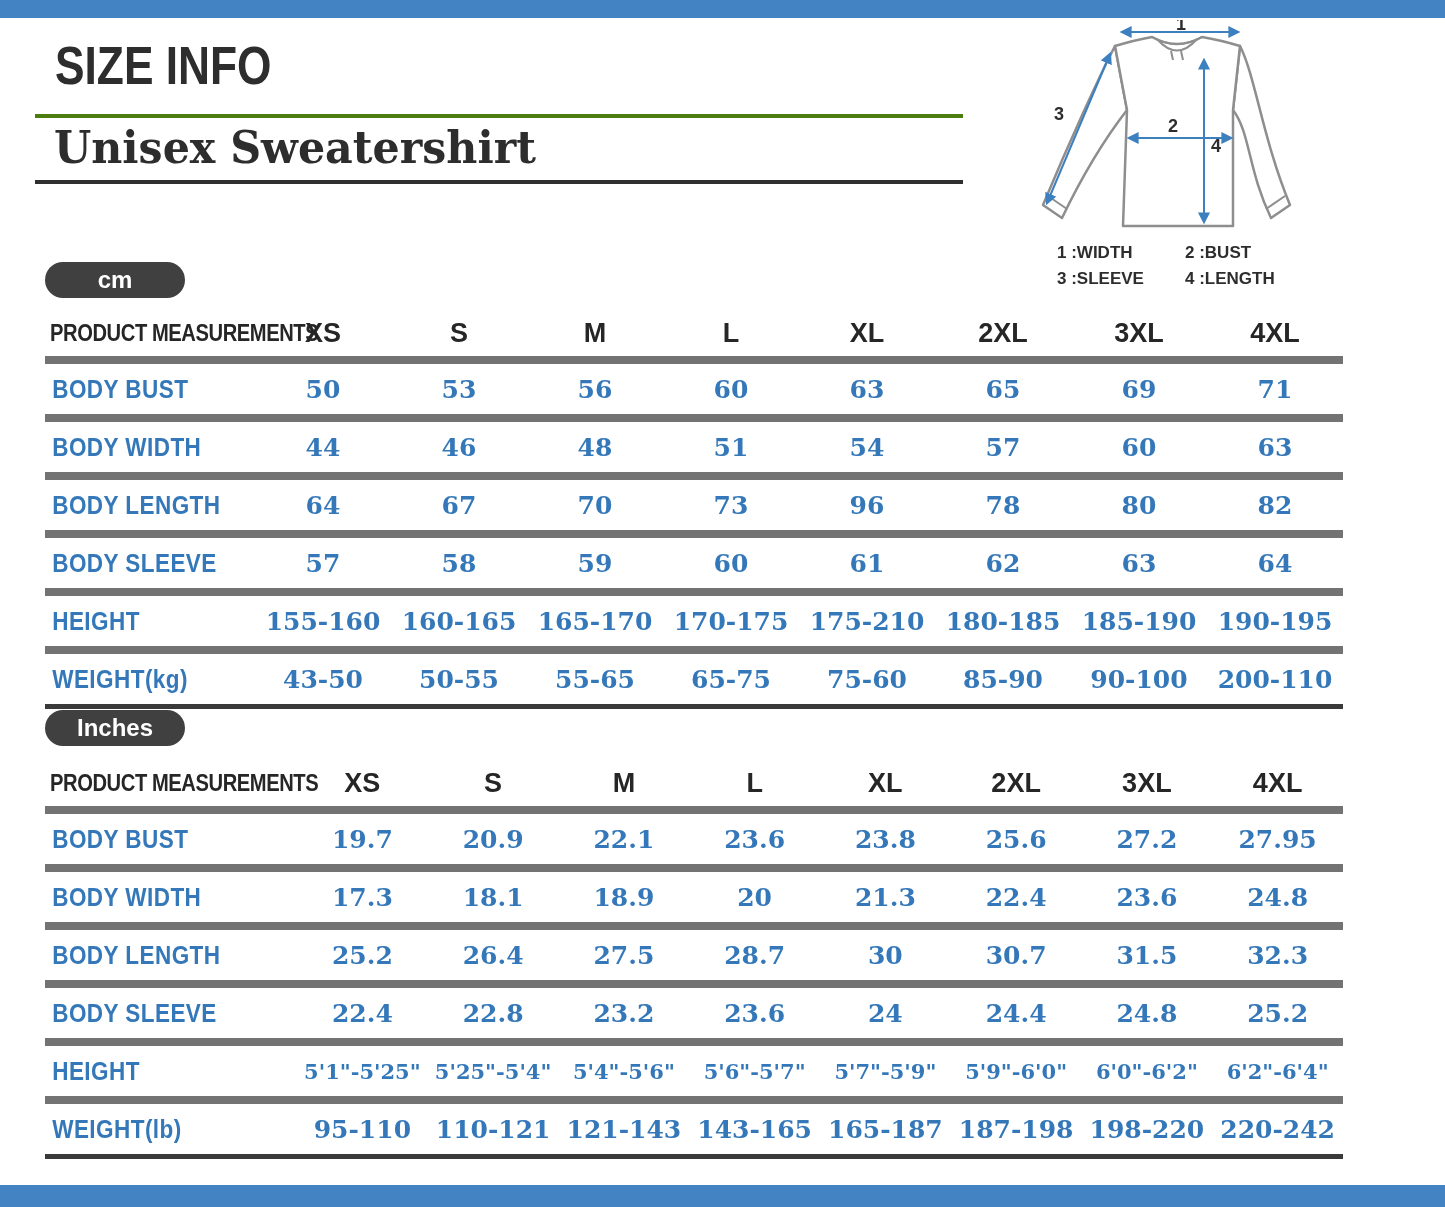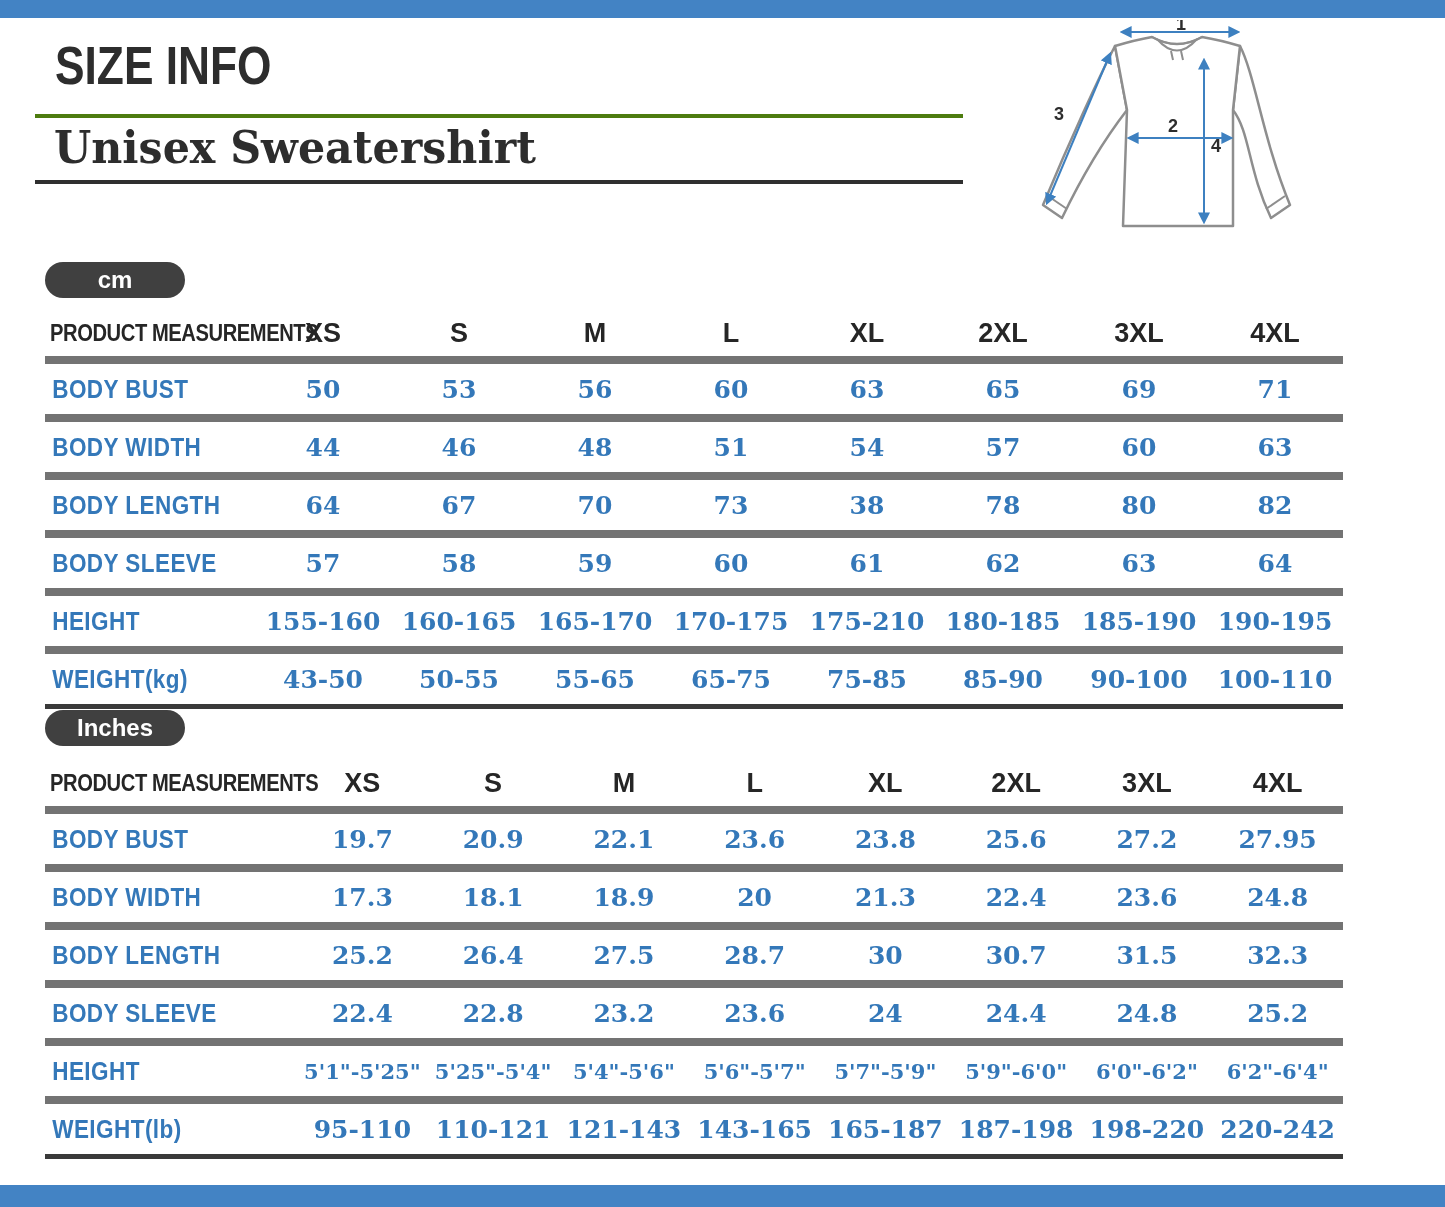--- a/index.html
+++ b/index.html
@@ -89,20 +89,26 @@
     <line x1="99" y1="118" x2="201" y2="118" stroke="#3d80c0" stroke-width="2" marker-start="url(#ah)" marker-end="url(#ah)"></line>
     <line x1="80" y1="34" x2="17" y2="183" stroke="#3d80c0" stroke-width="2" marker-start="url(#ah)" marker-end="url(#ah)"></line>
     <line x1="174" y1="40" x2="174" y2="202" stroke="#3d80c0" stroke-width="2" marker-start="url(#ah)" marker-end="url(#ah)"></line>
 
     <text x="146" y="10" font-size="18" font-weight="bold" fill="#2d2d2d">1</text>
     <text x="138" y="112" font-size="18" font-weight="bold" fill="#2d2d2d">2</text>
     <text x="24" y="100" font-size="18" font-weight="bold" fill="#2d2d2d">3</text>
     <text x="181" y="132" font-size="18" font-weight="bold" fill="#2d2d2d">4</text>
   </svg>
 
+  <div id="diagram-legend">
+    <span>1 :WIDTH</span>
+    <span>2 :BUST</span>
+    <span>3 :SLEEVE</span>
+    <span>4 :LENGTH</span>
+  </div>
 
   <div id="badge-cm" class="unit-badge">cm</div>
   <table id="table-cm" class="size-table">
     <colgroup>
         <col style="width:210px">
         <col span="8" style="width:136px">
       </colgroup>
   <thead>
         <tr>
           <th class="c-label"><span class="hdr-cond">PRODUCT MEASUREMENTS</span></th>
@@ -138,21 +144,21 @@
           <td class="r-val">57</td>
           <td class="r-val">60</td>
           <td class="r-val">63</td>
         </tr>
         <tr>
           <td class="r-label"><span class="lbl-cond">BODY LENGTH</span></td>
           <td class="r-val">64</td>
           <td class="r-val">67</td>
           <td class="r-val">70</td>
           <td class="r-val">73</td>
-          <td class="r-val">38</td>
+          <td class="r-val">96</td>
           <td class="r-val">78</td>
           <td class="r-val">80</td>
           <td class="r-val">82</td>
         </tr>
         <tr>
           <td class="r-label"><span class="lbl-cond">BODY SLEEVE</span></td>
           <td class="r-val">57</td>
           <td class="r-val">58</td>
           <td class="r-val">59</td>
           <td class="r-val">60</td>
@@ -171,24 +177,24 @@
           <td class="r-val">180-185</td>
           <td class="r-val">185-190</td>
           <td class="r-val">190-195</td>
         </tr>
         <tr class="last">
           <td class="r-label"><span class="lbl-cond">WEIGHT(kg)</span></td>
           <td class="r-val">43-50</td>
           <td class="r-val">50-55</td>
           <td class="r-val">55-65</td>
           <td class="r-val">65-75</td>
-          <td class="r-val">75-85</td>
+          <td class="r-val">75-60</td>
           <td class="r-val">85-90</td>
           <td class="r-val">90-100</td>
-          <td class="r-val">100-110</td>
+          <td class="r-val">200-110</td>
         </tr>
       </tbody>
     </table>
 
   <div id="badge-inches" class="unit-badge">Inches</div>
   <table id="table-inches" class="size-table">
     <colgroup>
         <col style="width:252px">
         <col span="8" style="width:130.75px">
       </colgroup>

